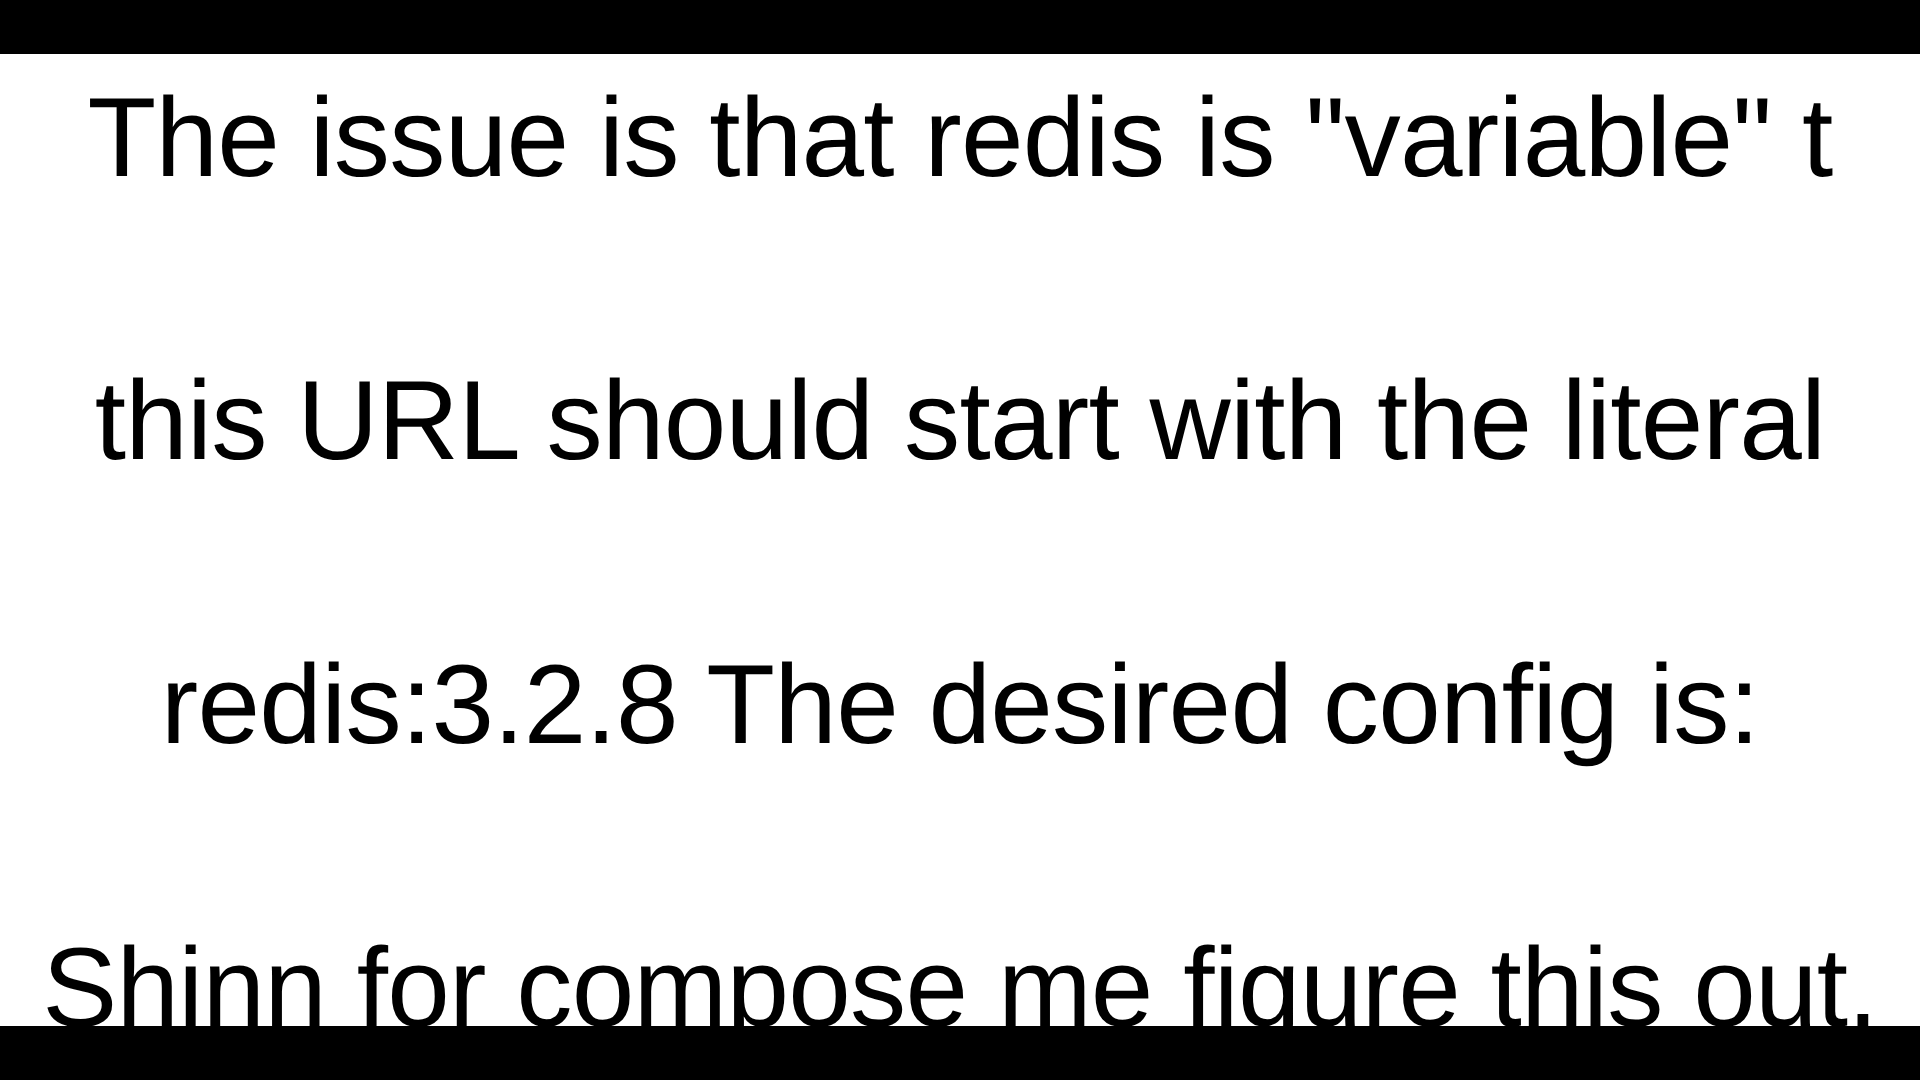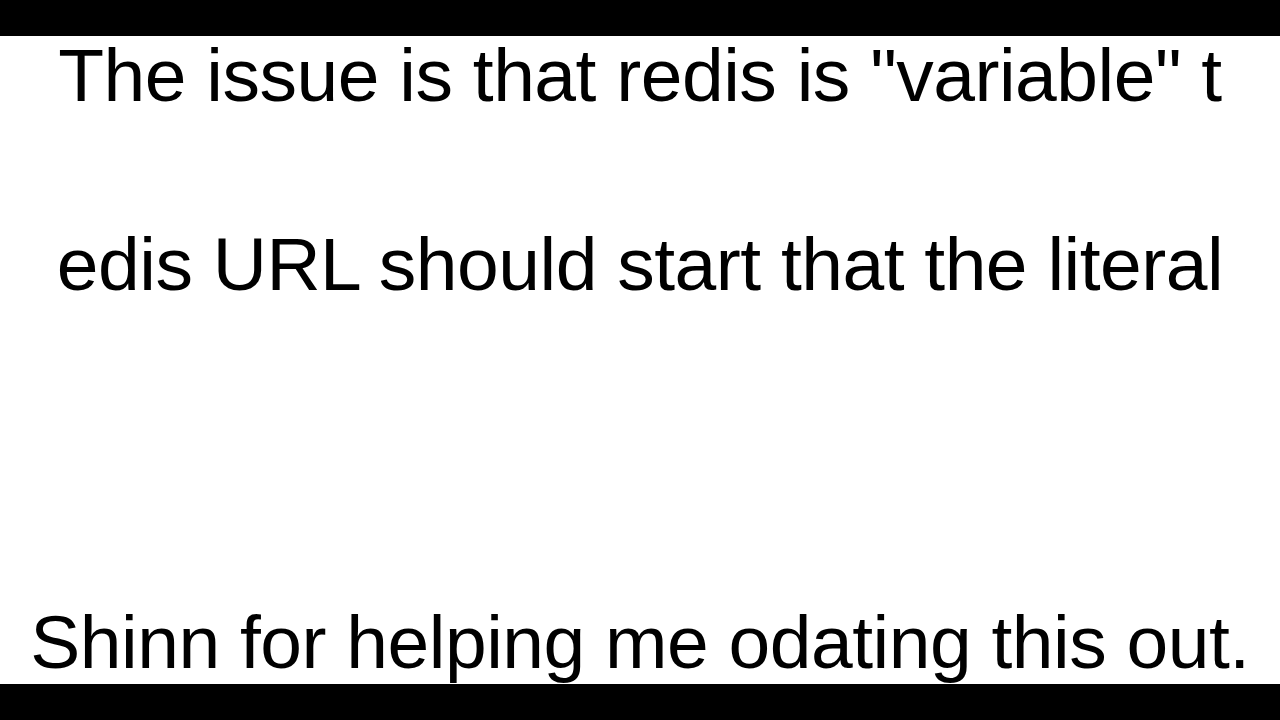--- a/index.html
+++ b/index.html
@@ -1,17 +1,17 @@
 <!DOCTYPE html>
 <html><head>
   <meta charset="utf-8">
   <style>
     * {
       margin: 0;
-      padding: 0;
+      padding: 16px;
       box-sizing: border-box;
     }
     body {
       width: 1280px;
       height: 720px;
       background: #000;
       overflow: hidden;
       font-family: Arial, Helvetica, sans-serif;
     }
     .content-area {
@@ -36,19 +36,19 @@
       font-weight: 400;
     }
   </style>
 </head>
 <body>
 
 <div class="content-area">
   <div class="text-block">
     <span>The issue is that redis is "variable" t</span><br>
     <br>
-    <span>edis URL should start that the literal</span><br>
+    <span>this URL should start with the literal</span><br>
     <br>
+    <span>redis:3.2.8  The desired config is:</span><br>
     <br>
-    <br>
-    <span>Shinn for helping me odating this out.</span>
+    <span>Shinn for compose me figure this out.</span>
   </div>
 </div>
 
 </body></html>

